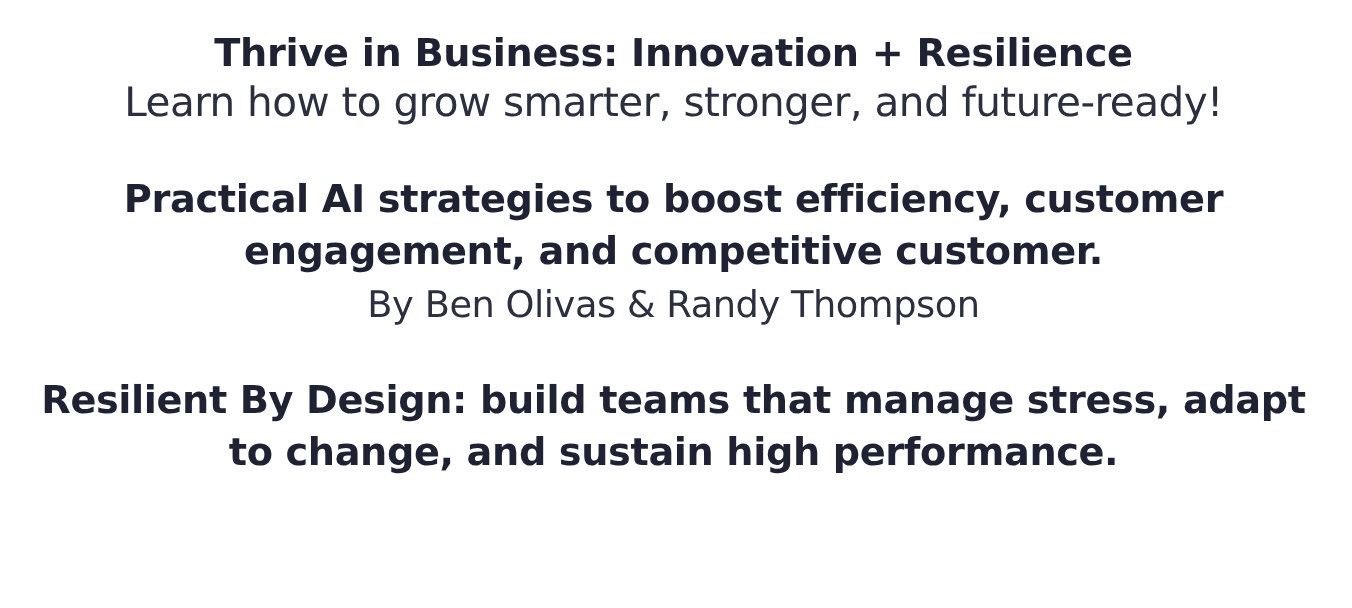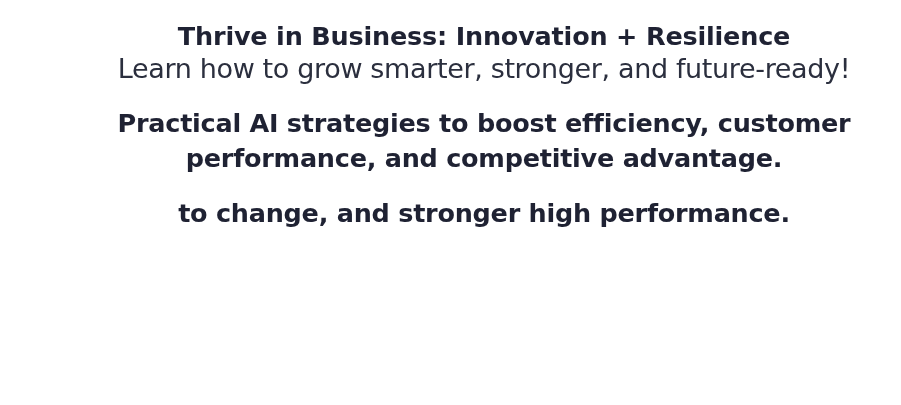--- a/index.html
+++ b/index.html
@@ -15,21 +15,21 @@
     overflow: hidden;
   }
 
   #page {
     position: relative;
     width: 901px;
     height: 405px;
     background: #ffffff;
     box-sizing: border-box;
     
-    padding-left: 56px;
+    padding-left: 21px;
     padding-right: 0;
   }
 
   .block {
     width: 856px;
     text-align: center;
   }
 
   
   #block-header { padding-top: 21px; }
@@ -48,21 +48,21 @@
     font-size: 27px;
     font-weight: 400;
     letter-spacing: -0.35px;
     line-height: 34px;
     color: #2b2f3e;
     margin: 0;
     white-space: nowrap;
   }
 
   
-  .session { margin-top: 20px; }
+  .session { margin-top: 30px; }
 
   .session-title {
     font-size: 25.5px;
     font-weight: 700;
     letter-spacing: -0.25px;
     line-height: 35px;
     color: #1f2233;
     margin: 0;
   }
 
@@ -84,23 +84,25 @@
 <div id="page">
 
   <div class="block" id="block-header">
     <h1 class="event-title">Thrive in Business: Innovation + Resilience</h1>
     <p class="event-subtitle">Learn how to grow smarter, stronger, and future-ready!</p>
   </div>
 
   <div class="block session">
     <h2 class="session-title">
       <span class="tline">Practical AI strategies to boost efficiency, customer</span>
-      <span class="tline">performance, and competitive advantage.</span>
+      <span class="tline">engagement, and competitive customer.</span>
     </h2>
+    <p class="session-byline">By Ben Olivas &amp; Randy Thompson</p>
   </div>
 
   <div class="block session">
     <h2 class="session-title">
-      <span class="tline">to change, and stronger high performance.</span>
+      <span class="tline">Resilient By Design: build teams that manage stress, adapt</span>
+      <span class="tline">to change, and sustain high performance.</span>
     </h2>
   </div>
 
 </div>
 
 </body></html>

